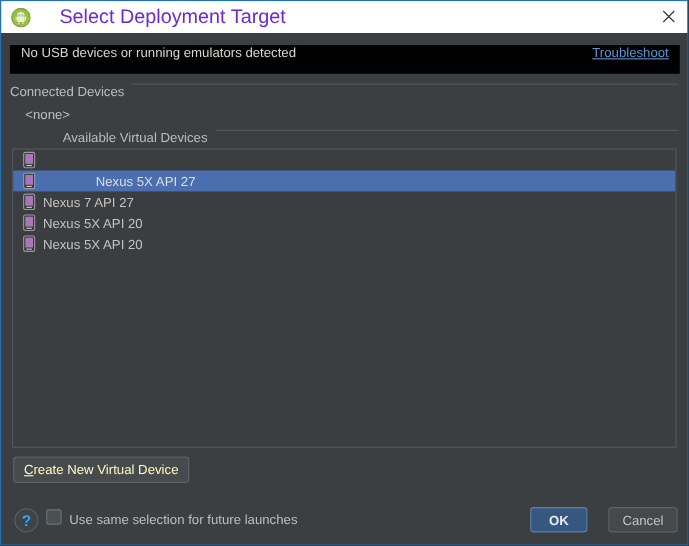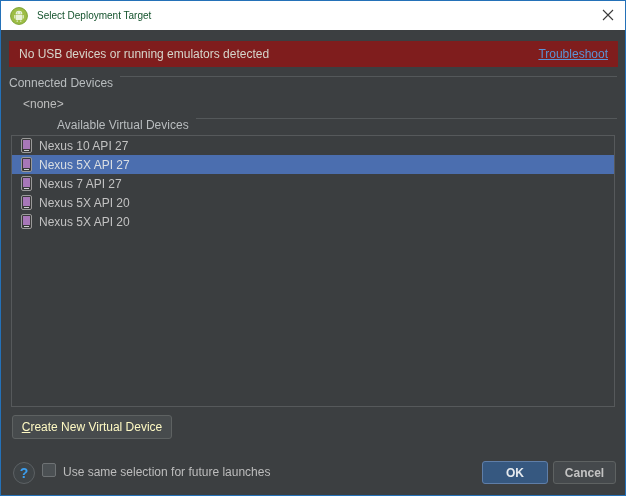--- a/index.html
+++ b/index.html
@@ -7,29 +7,29 @@
   .window {
     position:relative; width:626px; height:496px;
     border:1px solid #2471b8; background:#3c3f41; overflow:hidden;
   }
   
   .titlebar {
     position:absolute; left:0; top:0; width:624px; height:29px;
     background:#ffffff; display:flex; align-items:center;
   }
   .app-icon { width:18px; height:18px; margin-left:9px; flex:0 0 auto; }
-  .title-text { margin-left:9px; font-size:10px; color:#14532d; }
+  .title-text { margin-left:26px; font-size:18px; color:#6d28d9; }
   .close-btn {
     position:absolute; right:0; top:0; width:34px; height:28px;
     display:flex; align-items:center; justify-content:center; cursor:default;
   }
   
   .banner {
     position:absolute; left:8px; top:40px; width:609px; height:26px;
-    background:#7f1d1d; display:flex; align-items:center;
+    background:#000000; display:flex; 
     padding:0 10px; font-size:12px;
   }
   .banner-msg { color:#d6d6cc; }
   .banner-link { margin-left:auto; color:#5b94d6; text-decoration:underline; cursor:pointer; }
   
   .hdr {
     position:absolute; left:8px; right:8px; height:14px;
     display:flex; font-size:12px; color:#b9bdbf;
   }
   .hdr .line { flex:1; height:1px; background:#54585a; margin-left:7px; }
@@ -38,21 +38,21 @@
   .none-item { position:absolute; left:22px; top:96px; font-size:12px; color:#bdbdbd; }
   
   .list-panel {
     position:absolute; left:10px; top:134px; width:604px; height:272px;
     border:1px solid #56595b; background:#3b3e40; overflow:hidden;
   }
   .row {
     height:19px; display:flex; align-items:center; padding-left:9px;
     font-size:12px; color:#c2c2c2; cursor:default;
   }
-  .row.selected { background:#4b6eaf; color:#dadee2; }
+  .row.selected { background:#4b6eaf; color:#dadee2;gap:48px; }
   .phone {
     position:relative; width:11px; height:15px; flex:0 0 auto;
     border:1px solid #9a9a9a; border-radius:2px; background:#3a3a3a;
   }
   .phone .phone-screen {
     position:absolute; left:1px; right:1px; top:1px; bottom:3px; background:#a877b8;
   }
   .phone::after {
     content:""; position:absolute; left:2px; right:2px; bottom:1px; height:1px; background:#cfcfcf;
   }
@@ -77,24 +77,24 @@
   }
   .checkbox {
     position:absolute; left:41px; top:462px; width:14px; height:14px;
     background:#4b5053; border:1px solid #6e7274; border-radius:2px; cursor:default;
   }
   .checkbox-label {
     position:absolute; left:62px; top:464px; font-size:12px; color:#bdbdbd;
   }
   .btn {
     position:absolute; top:460px; height:23px; border-radius:3px;
-    font-size:12px; display:flex; align-items:center; justify-content:center; cursor:default;font-weight:bold;
+    font-size:12px; display:flex; align-items:center; justify-content:center; cursor:default;
   }
   .ok-btn {
-    left:481px; width:66px; background:#365880; border:1px solid #5f7ea8;
+    left:481px; width:52px; background:#365880; border:1px solid #5f7ea8;
     color:#e6eaee; font-weight:bold;
   }
   .cancel-btn {
     left:552px; width:63px; background:#45494c; border:1px solid #5e6262; color:#c3c3c3;
   }
   svg { display:block; }
 </style>
 </head>
 <body>
 
@@ -141,21 +141,20 @@
     <span>Available Virtual Devices</span>
     <span class="line"></span>
   </div>
 
   <div class="list-panel">
 
       <div class="row">
         <span class="phone">
           <span class="phone-screen"></span>
         </span>
-        <span class="row-label">Nexus 10 API 27</span>
       </div>
 
       <div class="row selected">
         <span class="phone">
           <span class="phone-screen"></span>
         </span>
         <span class="row-label">Nexus 5X API 27</span>
       </div>
 
       <div class="row">

